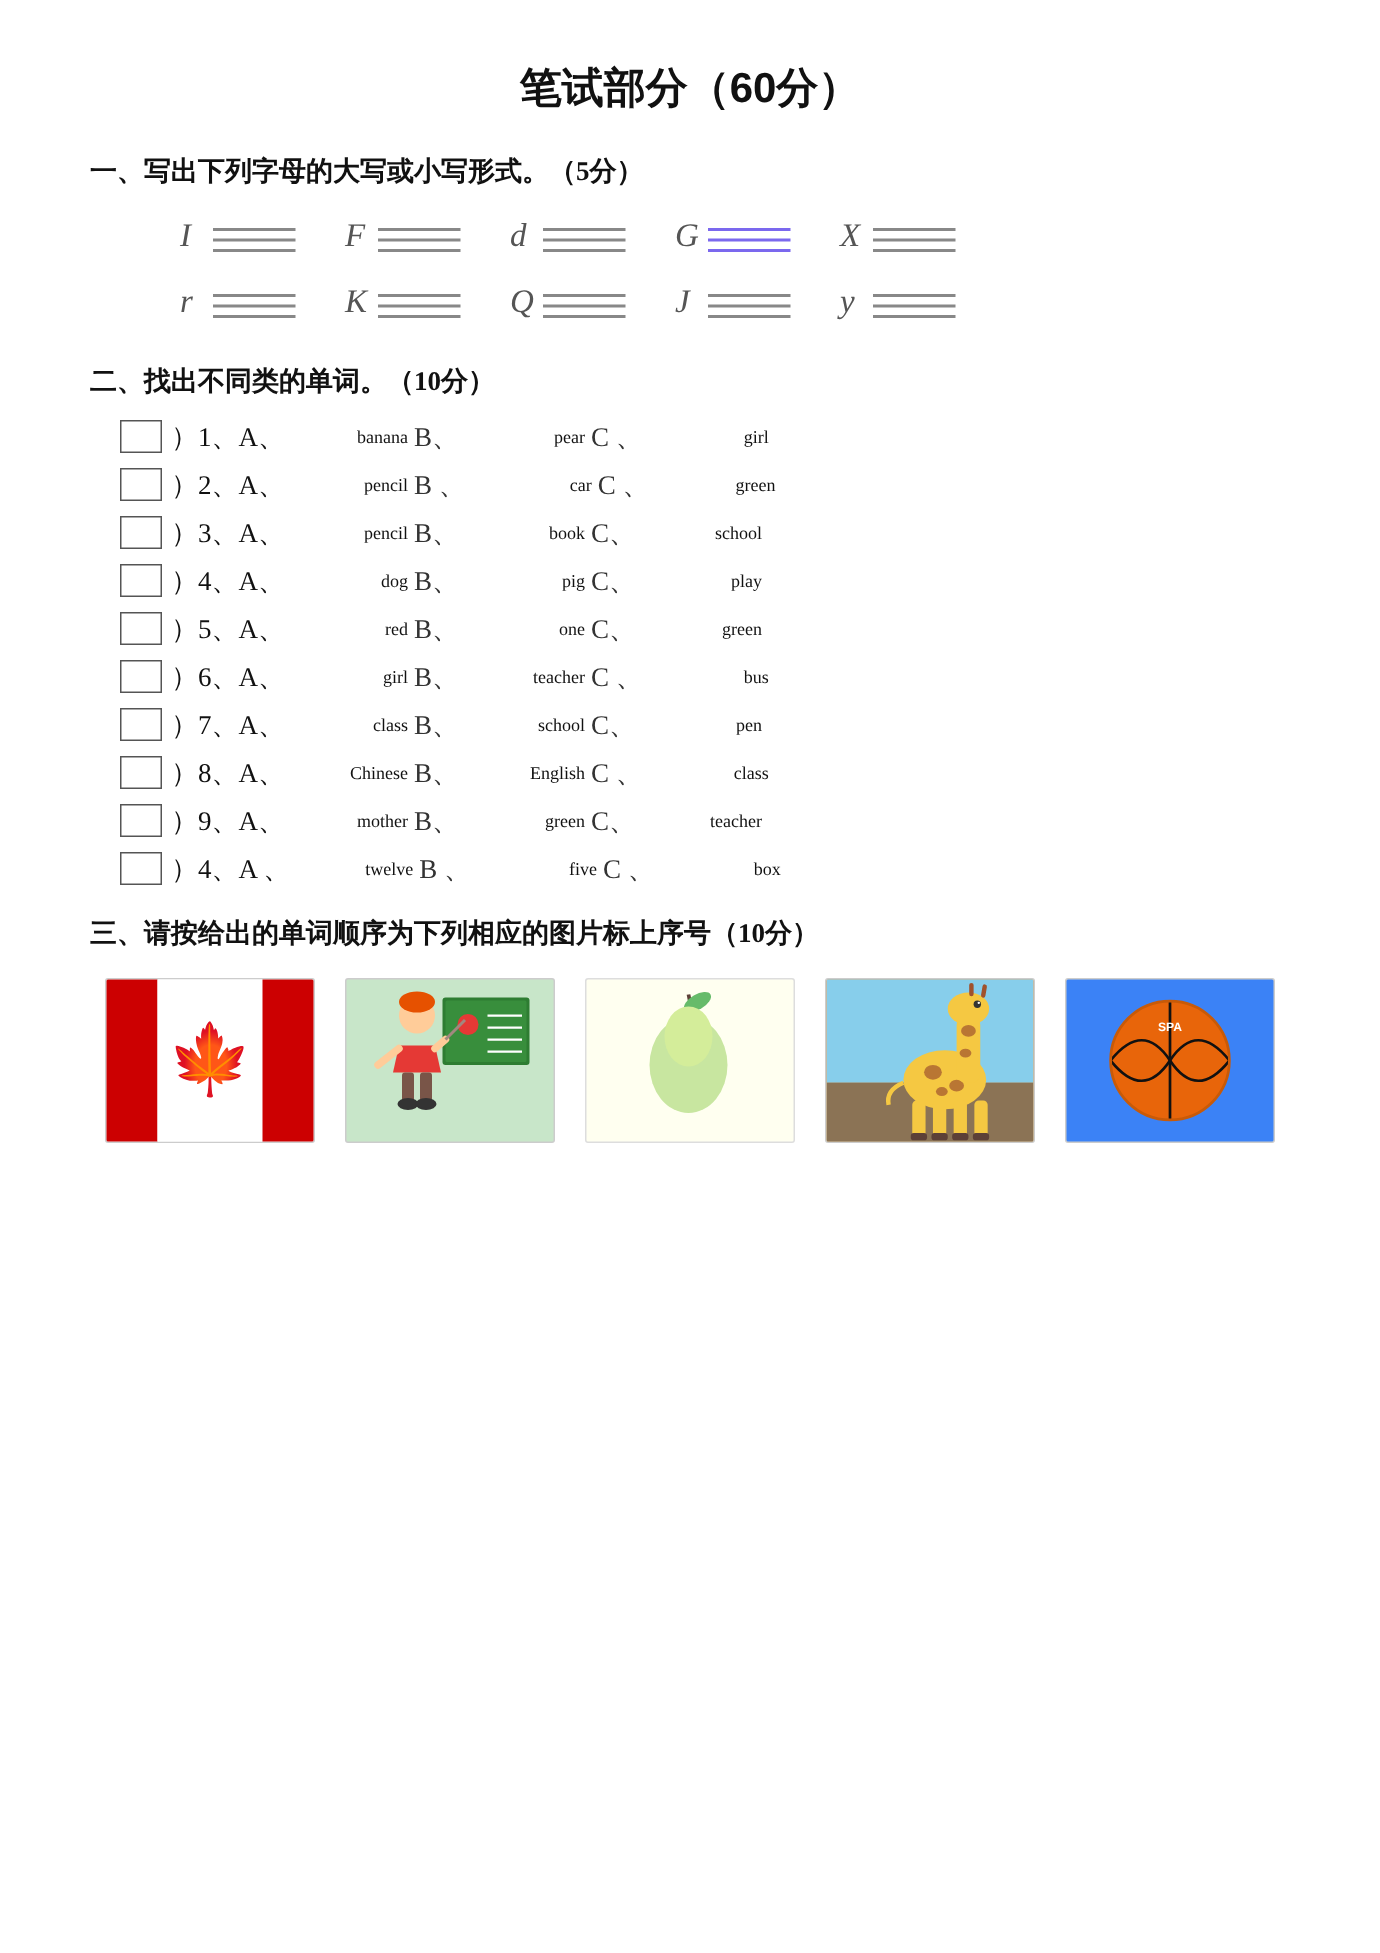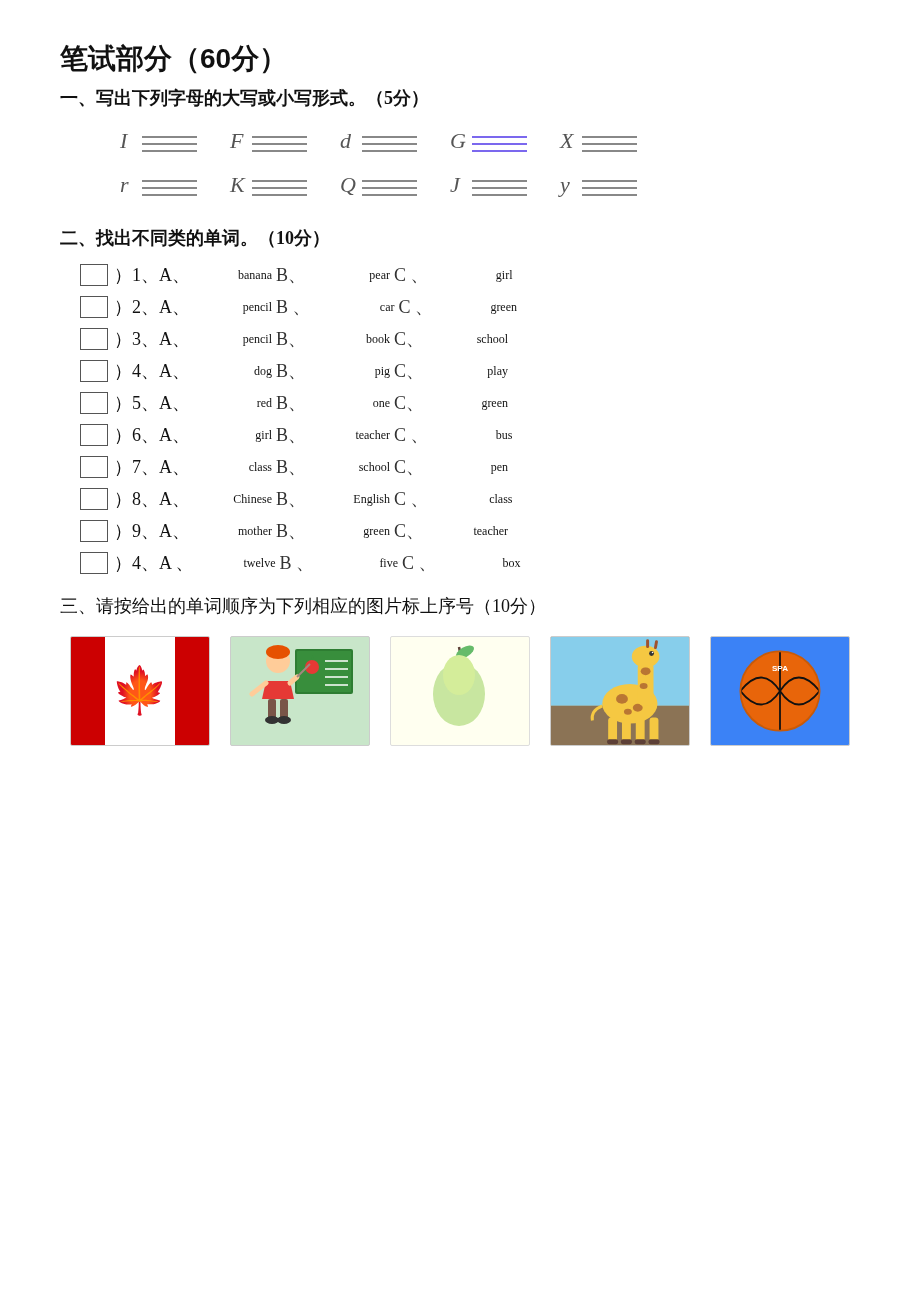--- a/index.html
+++ b/index.html
@@ -5,24 +5,24 @@
     * { margin: 0; padding: 0; box-sizing: border-box; }
     body {
       background: #fff;
       font-family: "SimSun", "宋体", serif;
       width: 920px;
       min-height: 1302px;
       padding: 40px 60px;
       color: #111;
     }
     h1 {
-      text-align: left;
+      text-align: center;
       font-size: 28px;
       font-weight: bold;
-      margin-bottom: 8px;
+      margin-bottom: 24px;
       font-family: "SimHei", "黑体", sans-serif;
     }
     .section-title {
       font-size: 18px;
       font-weight: bold;
       margin-bottom: 14px;
       margin-top: 4px;
     }
     
     .letters-grid {
@@ -101,21 +101,21 @@
       text-align: right;
     }
     .opt-sep {
       font-size: 18px;
       margin: 0 4px;
       color: #333;
     }
     
     .section3-title {
       font-size: 18px;
-      font-weight: normal;
+      font-weight: bold;
       margin-bottom: 18px;
       margin-top: 10px;
     }
     .images-row {
       display: flex;
       gap: 20px;
       align-items: flex-end;
       margin-left: 10px;
     }
     .img-box {

